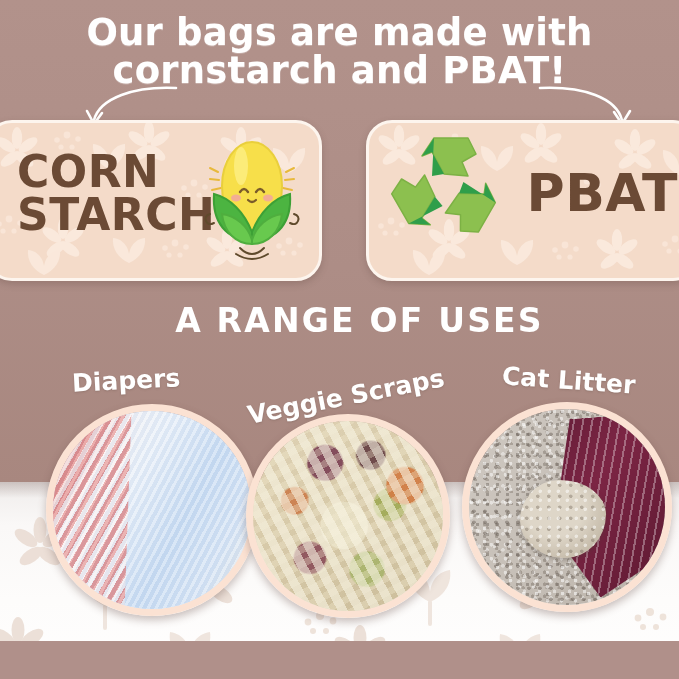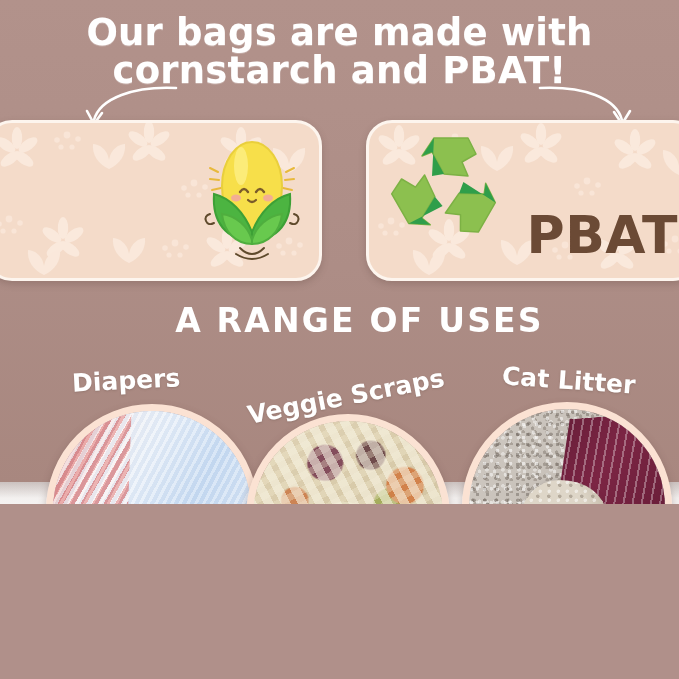--- a/index.html
+++ b/index.html
@@ -2,21 +2,21 @@
 <html><head>
 <meta charset="utf-8">
 <style>
   html,body{margin:0;padding:0;}
   body{
     width:679px;height:679px;overflow:hidden;
     font-family:"Liberation Sans", sans-serif;
     background:#b0908a;
     position:relative;
   }
-  #stage{position:absolute;inset:0;width:679px;height:504px;overflow:hidden;}
+  #stage{position:absolute;inset:0;width:679px;height:641px;overflow:hidden;}
 
   
   .bg-top{position:absolute;left:0;top:0;width:679px;height:486px;
     background:linear-gradient(180deg,#b2928b 0%,#ad8d86 55%,#a8877f 100%);}
   .bg-bottom{position:absolute;left:0;top:482px;width:679px;height:197px;
     background:linear-gradient(180deg,#efeceb 0%,#faf8f7 22%,#fdfcfb 60%,#fffefe 100%);}
   .bg-bottom-shadow{position:absolute;left:0;top:482px;width:679px;height:16px;
     background:linear-gradient(180deg,rgba(120,95,88,.30),rgba(120,95,88,0));}
 
   
@@ -39,21 +39,21 @@
     border:3px solid #fdf5ee;overflow:hidden;
     box-shadow:0 3px 7px rgba(95,70,62,.28);}
   .card-left{left:-14px;top:120px;width:330px;height:155px;}
   .card-right{left:366px;top:120px;width:327px;height:155px;}
 
   .card-text{position:absolute;color:#6b4a35;font-weight:700;
     font-family:"DejaVu Sans","Liberation Sans",sans-serif;
     letter-spacing:.5px;line-height:.97;}
   .corn-text{left:28px;top:28px;font-size:44px;}
   .corn-text span{display:block;}
-  .pbat-text{right:18px;top:45px;font-size:52px;margin-top:42px;}
+  .pbat-text{right:18px;top:45px;font-size:52px;}
 
   .corn-mascot{position:absolute;left:196px;top:128px;width:112px;height:135px;}
   .recycle{position:absolute;left:376px;top:132px;width:140px;height:125px;}
 
   
   .uses-title{position:absolute;left:0;top:301px;width:679px;text-align:center;
     color:#ffffff;font-weight:700;font-size:33px;letter-spacing:2.2px;
     font-family:"DejaVu Sans","Liberation Sans",sans-serif;padding-left:20px;}
 
   
@@ -239,20 +239,24 @@
           <use href="#cdots" x="20" y="96"></use>
           <use href="#cflr" x="74" y="118"></use>
           <use href="#cleaf" x="140" y="140"></use>
           <use href="#cdots" x="186" y="120"></use>
           <use href="#cflr" x="238" y="128"></use>
           <use href="#cdots" x="300" y="118"></use>
           <use href="#cleaf" x="55" y="152"></use>
         </g>
       </svg>
     </div>
+    <div class="card-text corn-text">
+      <span>CORN</span>
+      <span>STARCH</span>
+    </div>
   </div>
 
   <div class="corn-mascot">
     <svg width="112" height="135" viewBox="0 0 112 135">
       <g stroke="#4aa539" stroke-width="0">
 
         <g stroke="#e8b93c" stroke-width="2" stroke-linecap="round">
           <line x1="22" y1="44" x2="14" y2="40"></line>
           <line x1="23" y1="52" x2="14" y2="51"></line>
           <line x1="25" y1="60" x2="16" y2="62"></line>

